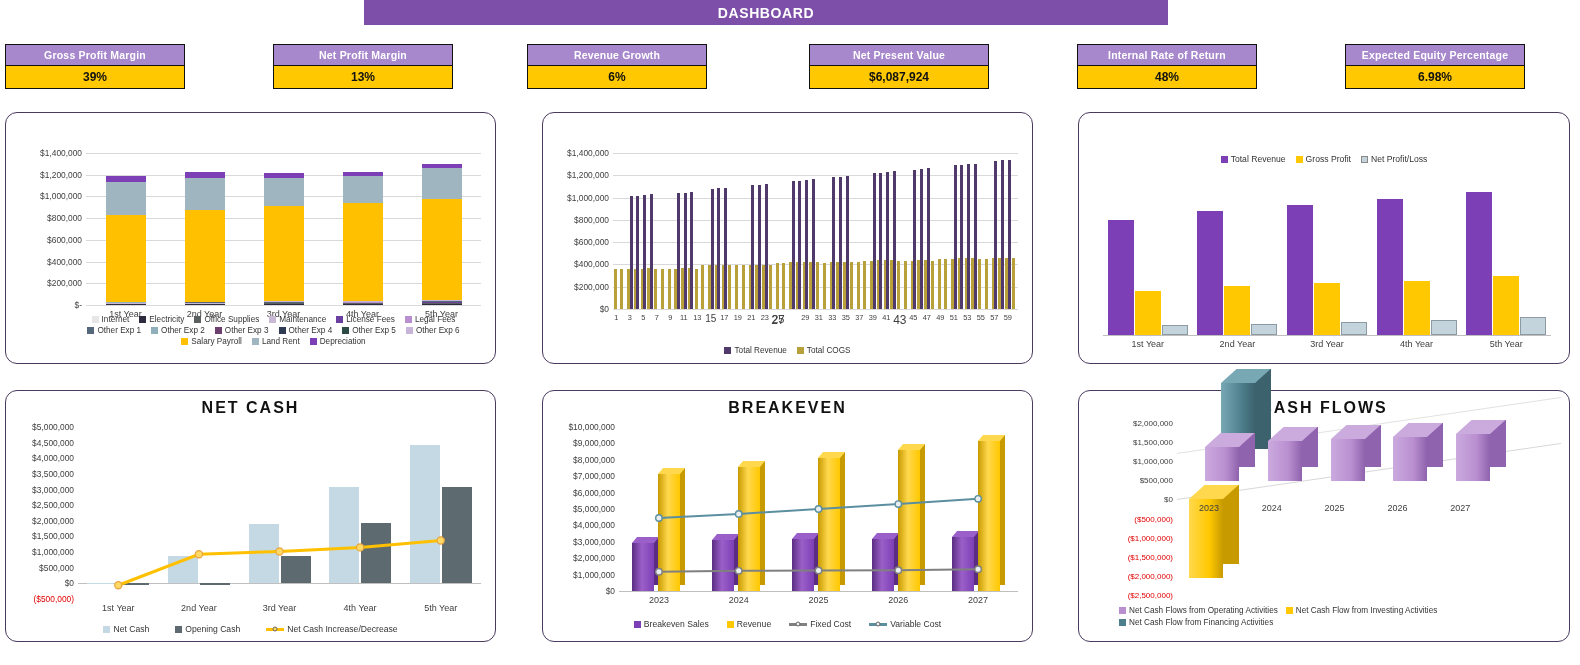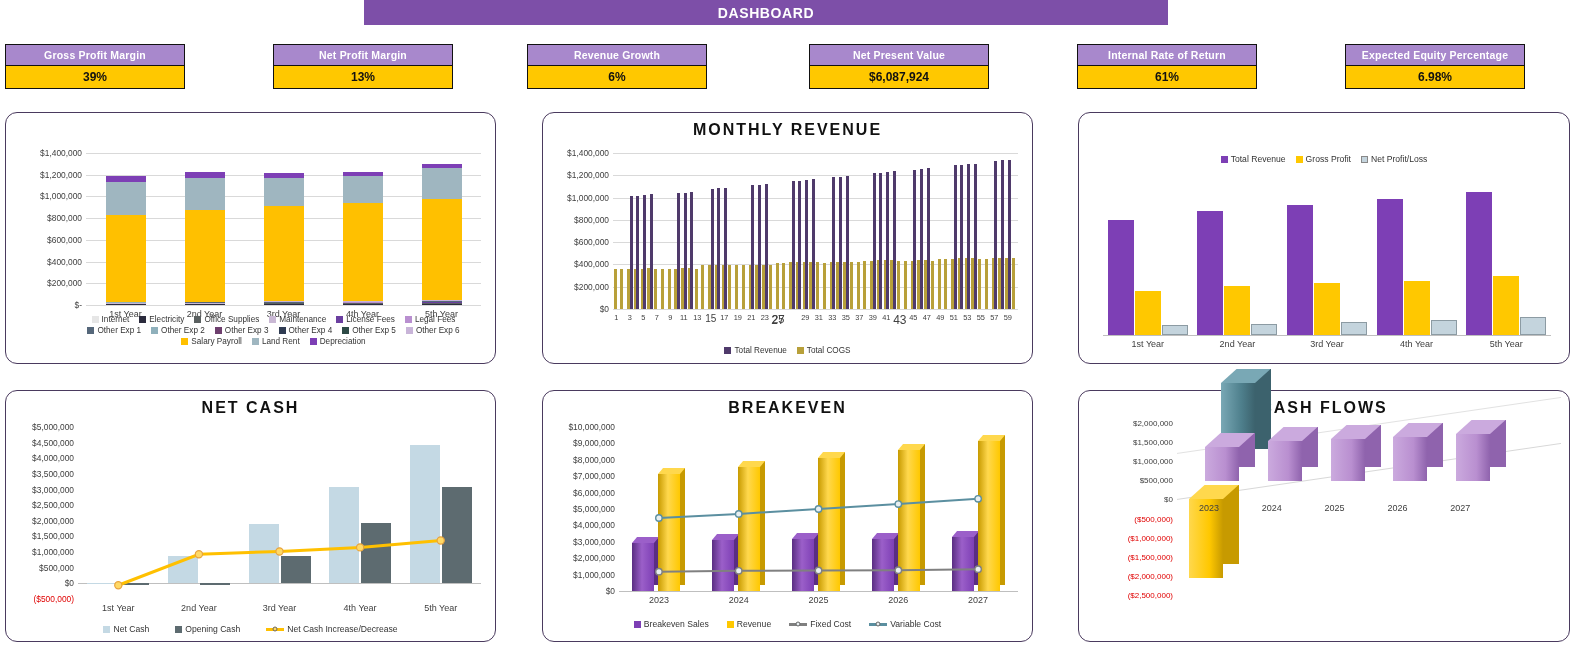--- a/index.html
+++ b/index.html
@@ -90,21 +90,21 @@
 <div class="kpi" style="left:527px">
   <div class="kpi-title">Revenue Growth</div>
   <div class="kpi-value">6%</div>
 </div>
 <div class="kpi" style="left:809px">
   <div class="kpi-title">Net Present Value</div>
   <div class="kpi-value">$6,087,924</div>
 </div>
 <div class="kpi" style="left:1077px">
   <div class="kpi-title">Internal Rate of Return</div>
-  <div class="kpi-value">61%</div>
+  <div class="kpi-value">48%</div>
 </div>
 <div class="kpi" style="left:1345px">
   <div class="kpi-title">Expected Equity Percentage</div>
   <div class="kpi-value">6.98%</div>
 </div>
 
 <div class="card" id="card-oe" style="left:5px; top:112px; width:491px; height:252px">
   <div class="plot" id="plot-oe" style="position:absolute; left:80px; top:40px; right:14px; height:152px">
       <div class="grid" style="top:152px"></div>
       <div class="ylab" style="top:152px">$-</div>
@@ -271,21 +271,20 @@
         <span>Land Rent</span>
       </span>
       <span class="lg">
         <span class="sw" style="background:#7d3fb5"></span>
         <span>Depreciation</span>
       </span>
     </div>
 </div>
 
 <div class="card" id="card-mr" style="left:542px; top:112px; width:491px; height:252px">
-  <div class="card-title">MONTHLY REVENUE</div>
   <div class="plot" id="plot-mr" style="position:absolute; left:70px; top:40px; right:14px; height:178px">
       <div style="position:absolute;left:0;top:0;right:0;height:156px">
         <div class="grid" style="top:156px"></div>
         <div class="ylab" style="top:156px">$0</div>
         <div class="grid" style="top:133.71428571428572px"></div>
         <div class="ylab" style="top:133.71428571428572px">$200,000</div>
         <div class="grid" style="top:111.42857142857143px"></div>
         <div class="ylab" style="top:111.42857142857143px">$400,000</div>
         <div class="grid" style="top:89.14285714285715px"></div>
         <div class="ylab" style="top:89.14285714285715px">$600,000</div>
@@ -659,13 +658,27 @@
       <div style="position:absolute; left:147.6px; top:80.44444444444444px; font-size:9px; color:#404040">2025</div>
       <div style="position:absolute; left:216.39999999999998px; top:13.72444444444443px; width:34px; height:44.72000000000001px; background:linear-gradient(90deg,#cbaade 0%,#b98fd0 60%,#8f63ad 100%)"></div>
       <div style="position:absolute; left:250.39999999999998px; top:-0.2755555555555702px; width:16px; height:44.72000000000001px; background:#8f63ad"></div>
       <div style="position:absolute; left:216.39999999999998px; top:-0.2755555555555702px; width:34px; height:14px; background:#cbaade; transform:skewX(-48deg); transform-origin:bottom left"></div>
       <div style="position:absolute; left:210.39999999999998px; top:80.44444444444444px; font-size:9px; color:#404040">2026</div>
       <div style="position:absolute; left:279.2px; top:10.666666666666657px; width:34px; height:47.777777777777786px; background:linear-gradient(90deg,#cbaade 0%,#b98fd0 60%,#8f63ad 100%)"></div>
       <div style="position:absolute; left:313.2px; top:-3.333333333333343px; width:16px; height:47.777777777777786px; background:#8f63ad"></div>
       <div style="position:absolute; left:279.2px; top:-3.333333333333343px; width:34px; height:14px; background:#cbaade; transform:skewX(-48deg); transform-origin:bottom left"></div>
       <div style="position:absolute; left:273.2px; top:80.44444444444444px; font-size:9px; color:#404040">2027</div>
     </div>
+  <div class="legend" id="legend-cf" style="position:absolute; left:40px; right:6px; top:215px; gap:3px 8px; font-size:8.2px; justify-content:flex-start">
+      <span class="lg">
+        <span class="sw" style="background:#b98fd0"></span>
+        <span>Net Cash Flows from Operating Activities</span>
+      </span>
+      <span class="lg">
+        <span class="sw" style="background:#ffc800"></span>
+        <span>Net Cash Flow from Investing Activities</span>
+      </span>
+      <span class="lg">
+        <span class="sw" style="background:#4e7f8c"></span>
+        <span>Net Cash Flow from Financing Activities</span>
+      </span>
+    </div>
 </div>
 
 </body></html>

